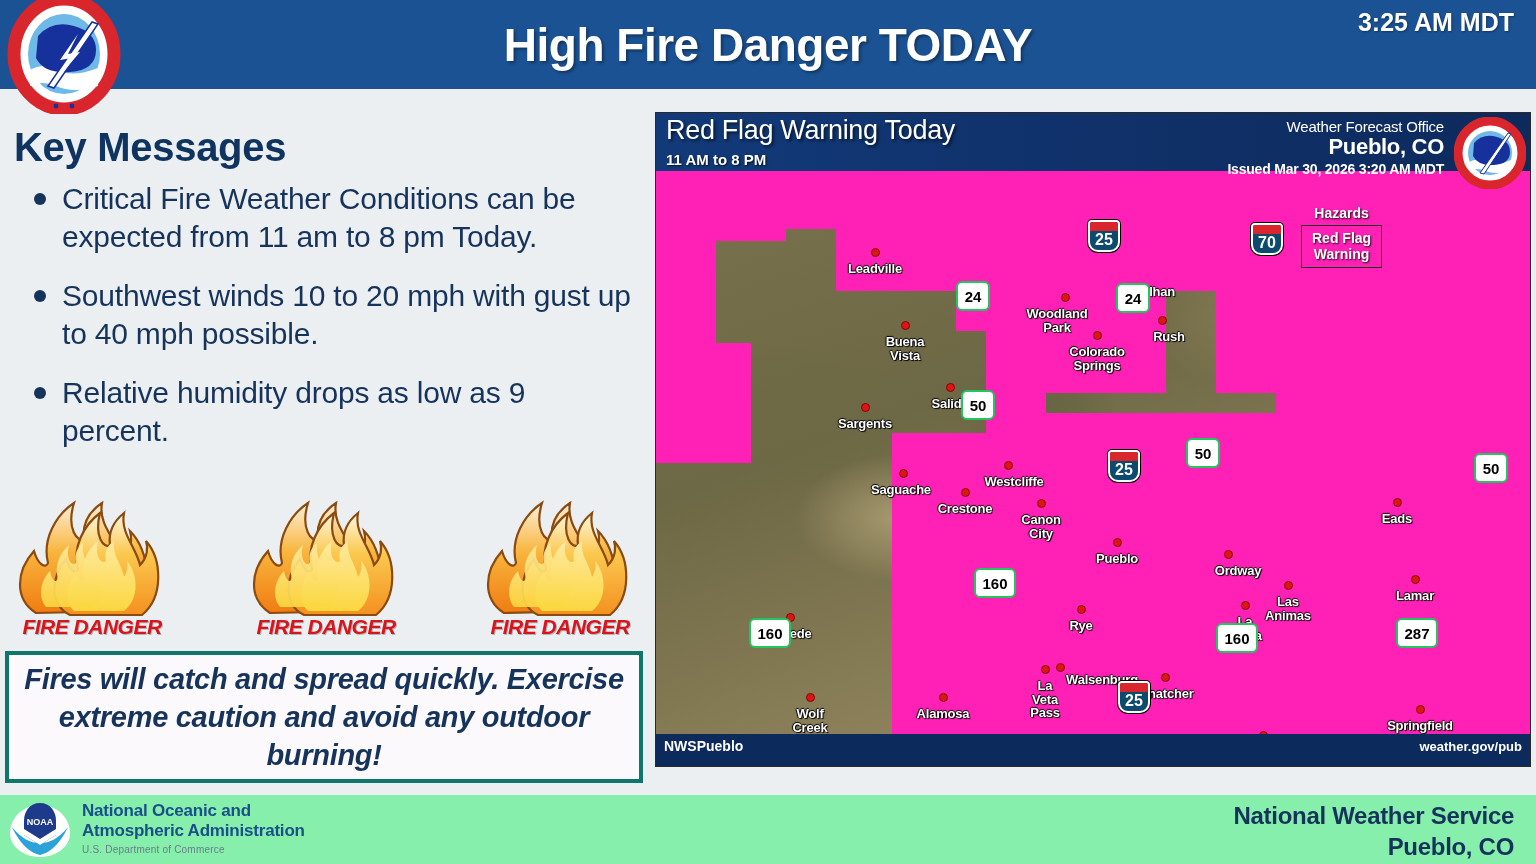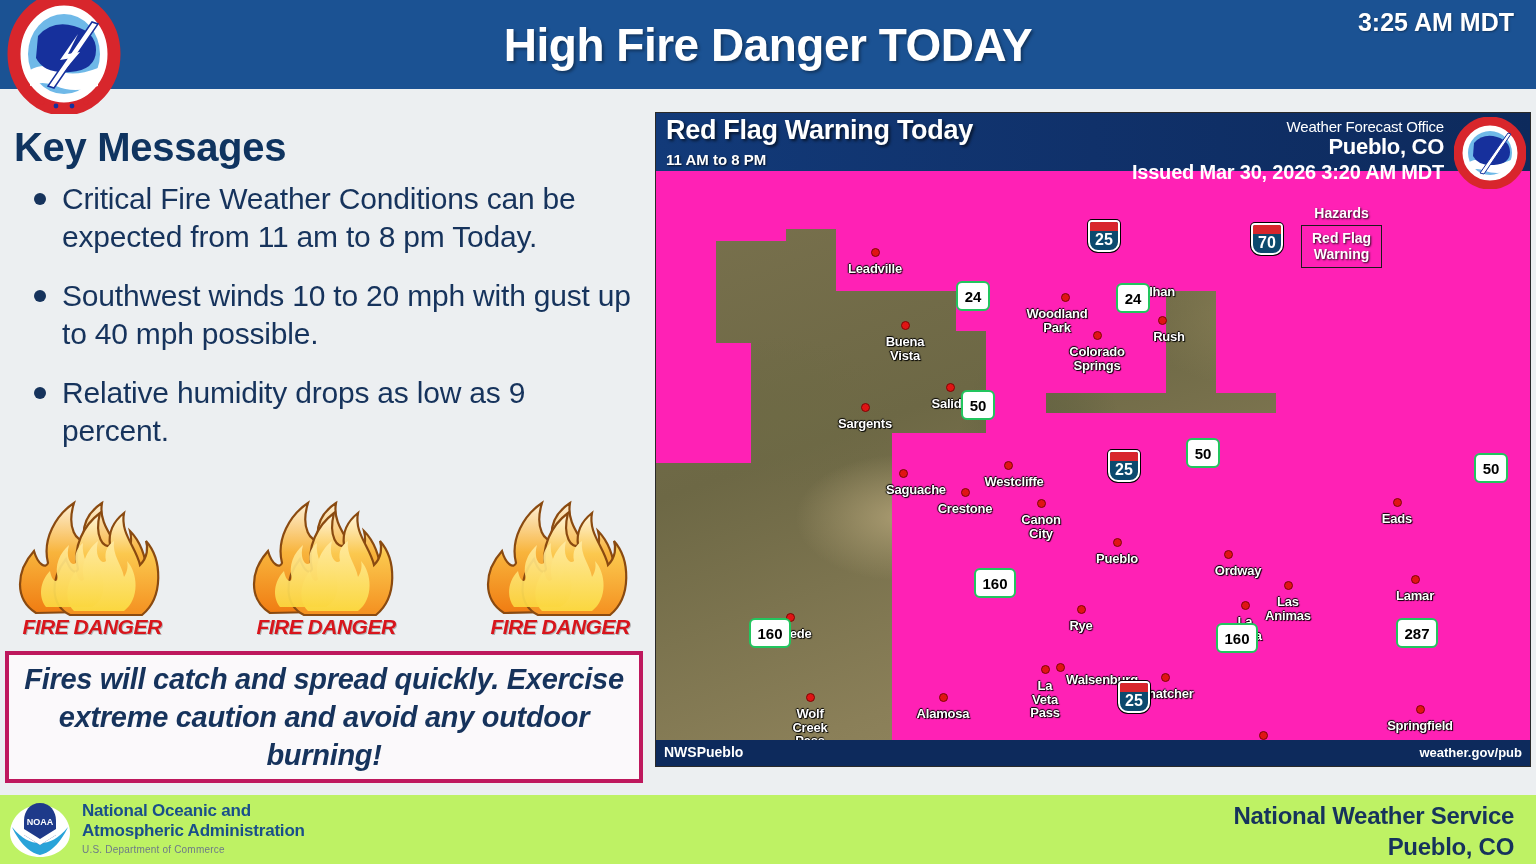--- a/index.html
+++ b/index.html
@@ -79,21 +79,21 @@
     font-size: 21px; font-weight: bold; font-style: italic;
     color: #d8151c; letter-spacing: -0.5px;
     text-shadow: 1px 1px 0 rgba(0,0,0,0.25);
     margin-top: -4px;
   }
 
   
   .callout {
     position: absolute; left: 5px; top: 556px;
     width: 638px; height: 132px;
-    border: 4px solid #be185d;
+    border: 4px solid #0f766e;
     background: #fbf9fb;
     display: flex; align-items: center; justify-content: center;
   }
   .callout-text {
     text-align: center;
     color: #16335c;
     font-size: 29px; font-weight: bold; font-style: italic;
     line-height: 1.32;
     letter-spacing: -0.3px;
     padding: 0 10px;
@@ -120,40 +120,40 @@
   
   .rf { position: absolute; background: #ff21b5; }
 
   .map-titlebar {
     position: absolute; left: 0; top: 0; width: 876px; height: 58px;
     background: linear-gradient(90deg, #123a79 0%, #10316a 50%, #0d2a5c 100%);
     z-index: 30;
   }
   .map-title {
     position: absolute; left: 10px; top: 2px;
-    color: #ffffff; font-size: 27px; font-weight: bold;
+    color: #ffffff; font-size: 27px; font-weight: normal;
     letter-spacing: -0.3px;
     text-shadow: 2px 2px 3px rgba(0,0,0,0.6);
   }
   .map-subtitle {
     position: absolute; left: 10px; top: 38px;
     color: #ffffff; font-size: 15px; font-weight: bold;
     text-shadow: 1px 1px 2px rgba(0,0,0,0.7);
   }
   .map-wfo {
     position: absolute; right: 88px; top: 5px;
     text-align: right; z-index: 31;
   }
   .map-wfo-line1 { color:#fff; font-size: 15px; font-weight: normal; letter-spacing:-0.2px; }
   .map-wfo-line2 { color:#fff; font-size: 22px; font-weight: bold; letter-spacing:-0.3px; margin-top:-1px;}
-  .map-wfo-line3 { color:#fff; font-size: 20px; font-weight: bold; letter-spacing:-0.2px; margin-top:1px;}
+  .map-wfo-line3 { color:#fff; font-size: 14px; font-weight: bold; letter-spacing:-0.2px; margin-top:1px;}
   .map-logo { position: absolute; right: 6px; top: 4px; width: 72px; height: 72px; z-index: 31; }
 
   .map-footerbar {
-    position: absolute; left: 0; bottom: 0; width: 876px; height: 26px;
+    position: absolute; left: 0; bottom: 0; width: 876px; height: 32px;
     background: #0d2a5c; z-index: 30;
   }
   .map-footer-left {
     position: absolute; left: 8px; top: 4px;
     color: #fff; font-size: 14px; font-weight: bold;
   }
   .map-footer-right {
     position: absolute; right: 10px; top: 5px;
     color: #fff; font-size: 13px; font-weight: bold;
   }
@@ -204,21 +204,21 @@
     position: relative;
   }
   .shield-i::before {
     content: ""; position: absolute; left: 0; top: 0; right: 0; height: 9px;
     background: #d8262c; border-radius: 2px 2px 0 0;
   }
 
   
   .footer {
     position: absolute; left: 0; bottom: 0; width: 1536px; height: 69px;
-    background: #bef264;
+    background: #86efac;
   }
   .noaa-logo { position: absolute; left: 6px; top: 6px; width: 68px; height: 60px; }
   .noaa-text { position: absolute; left: 82px; top: 6px; }
   .noaa-line1, .noaa-line2 {
     color: #1a4f8a; font-size: 17px; font-weight: bold; line-height: 1.18;
     letter-spacing: -0.2px;
   }
   .noaa-line3 { color: #6d7a88; font-size: 10px; margin-top: 3px; letter-spacing: 0.2px; }
   .nws-footer {
     position: absolute; right: 22px; top: 6px;
@@ -357,21 +357,21 @@
         <div class="city" style="left: 290px; top: 270px;">
           <div class="city-dot"></div>
           <div class="city-label" style="left: 4px; top: 14px;">Salida</div>
         </div>
         <div class="city" style="left: 205px; top: 290px;">
           <div class="city-dot"></div>
           <div class="city-label" style="left: 4px; top: 14px;">Sargents</div>
         </div>
         <div class="city" style="left: 243px; top: 356px;">
           <div class="city-dot"></div>
-          <div class="city-label" style="left: 2px; top: 14px; margin-left: 15px;">Saguache</div>
+          <div class="city-label" style="left: 2px; top: 14px;">Saguache</div>
         </div>
         <div class="city" style="left: 305px; top: 375px;">
           <div class="city-dot"></div>
           <div class="city-label" style="left: 4px; top: 14px;">Crestone</div>
         </div>
         <div class="city" style="left: 348px; top: 348px;">
           <div class="city-dot"></div>
           <div class="city-label" style="left: 10px; top: 14px;">Westcliffe</div>
         </div>
         <div class="city" style="left: 130px; top: 500px;">

